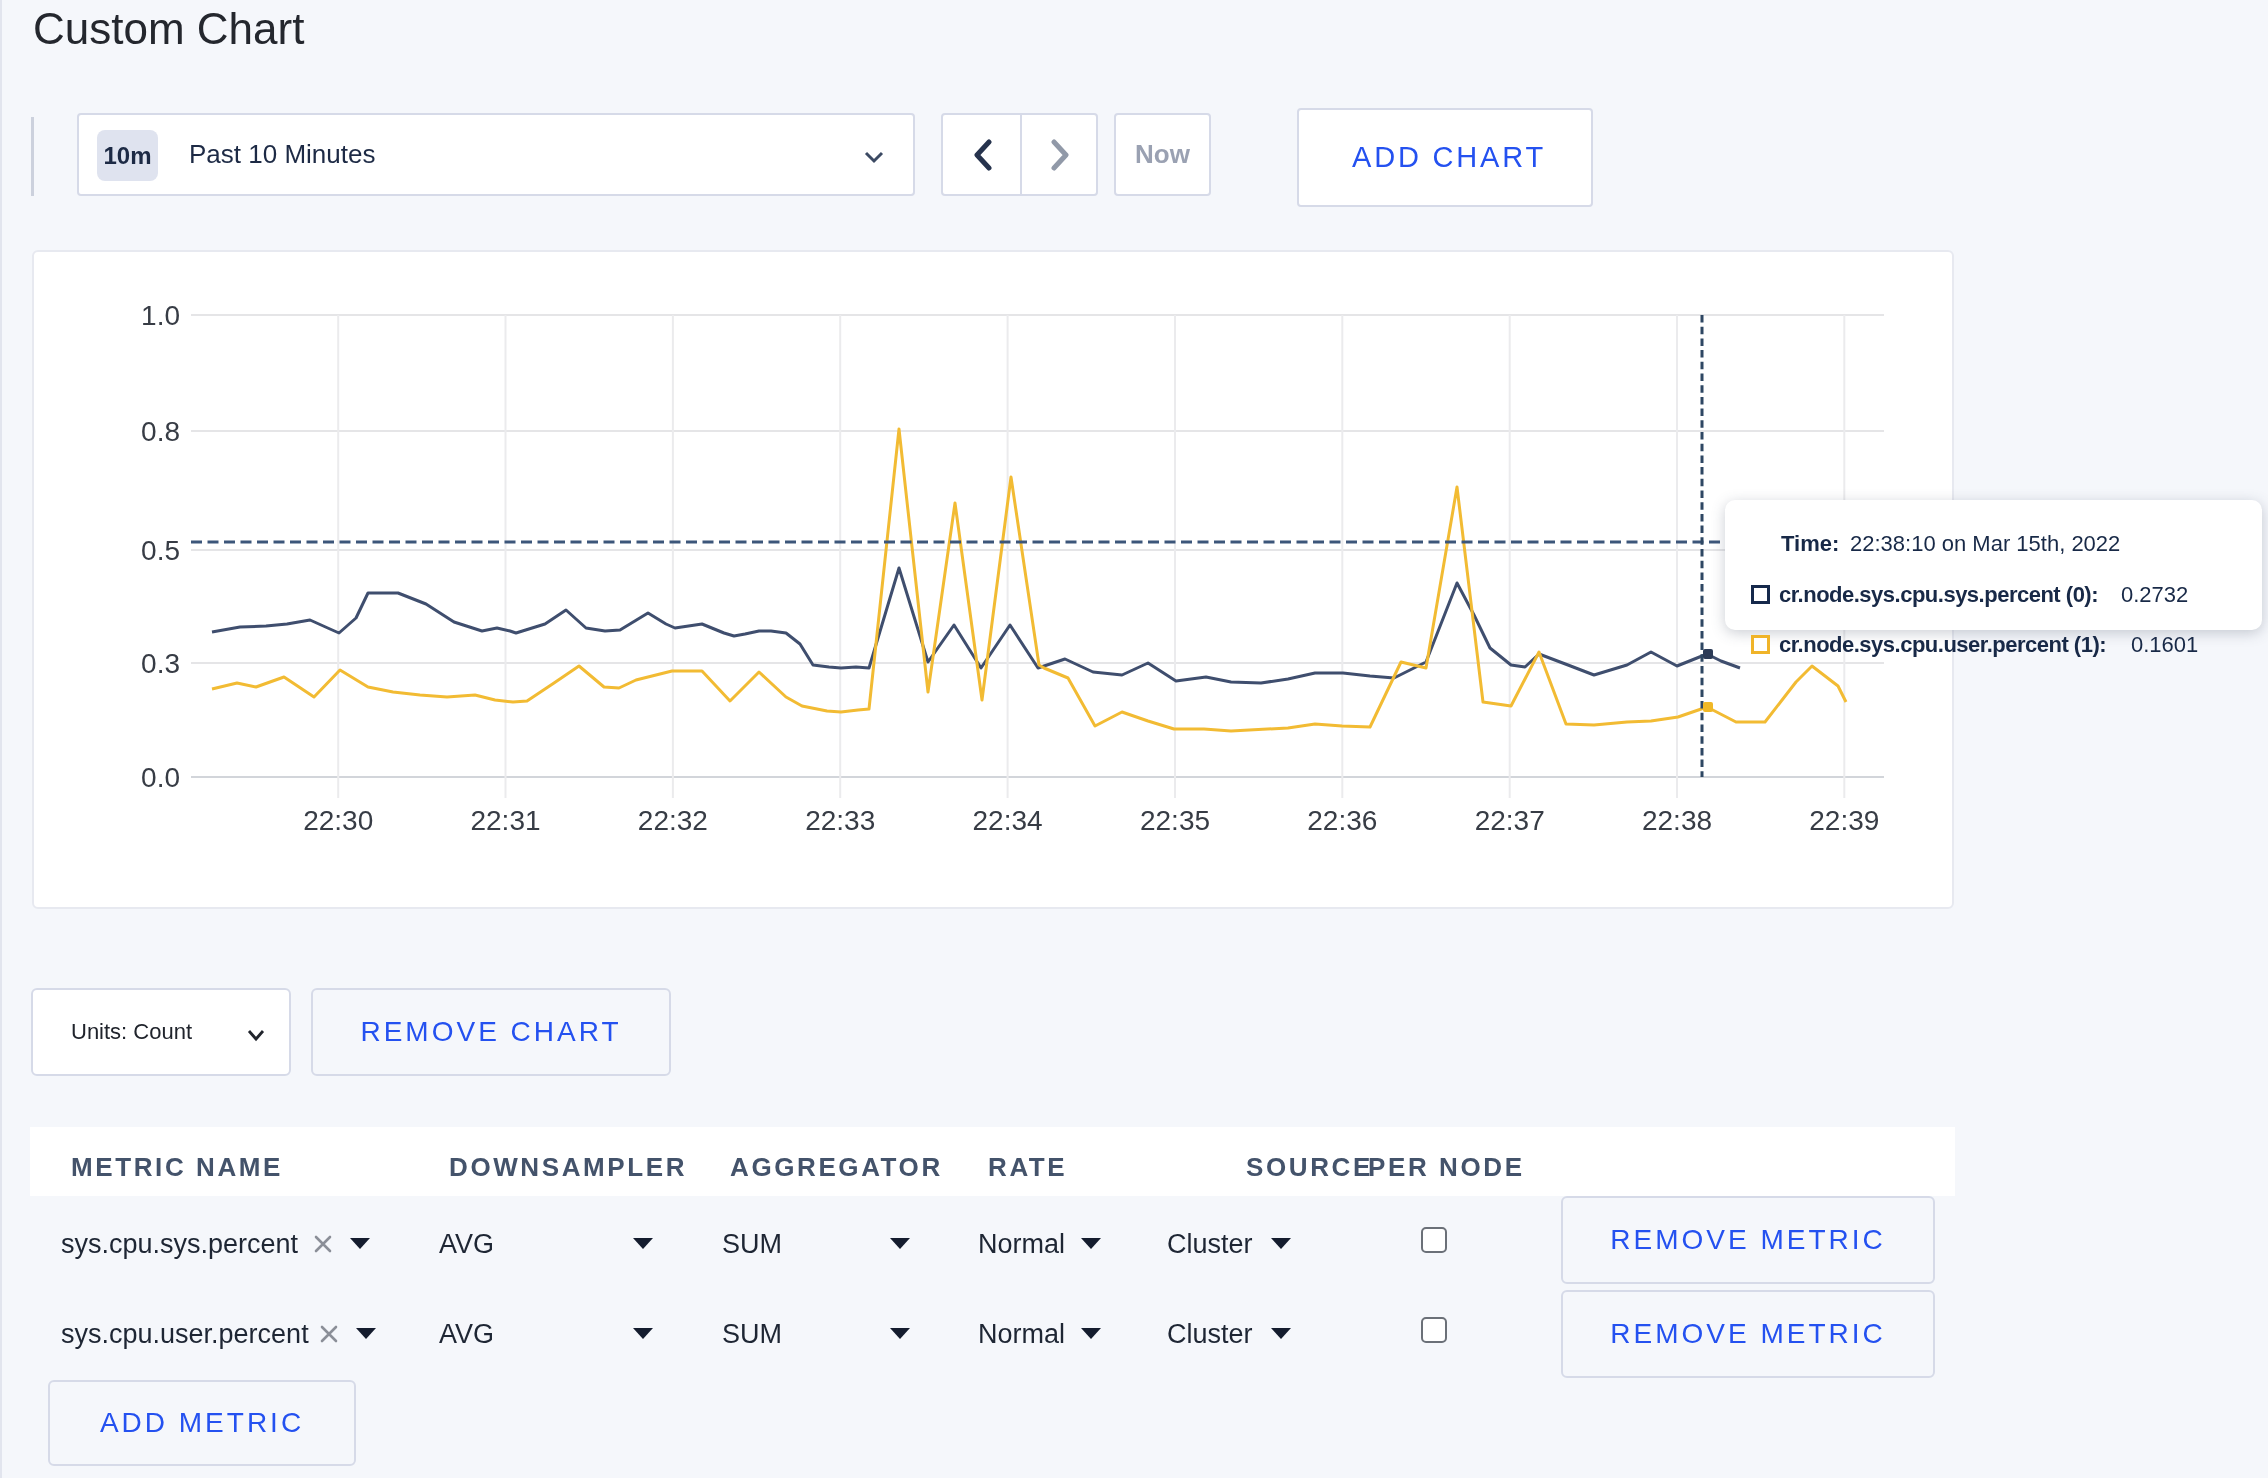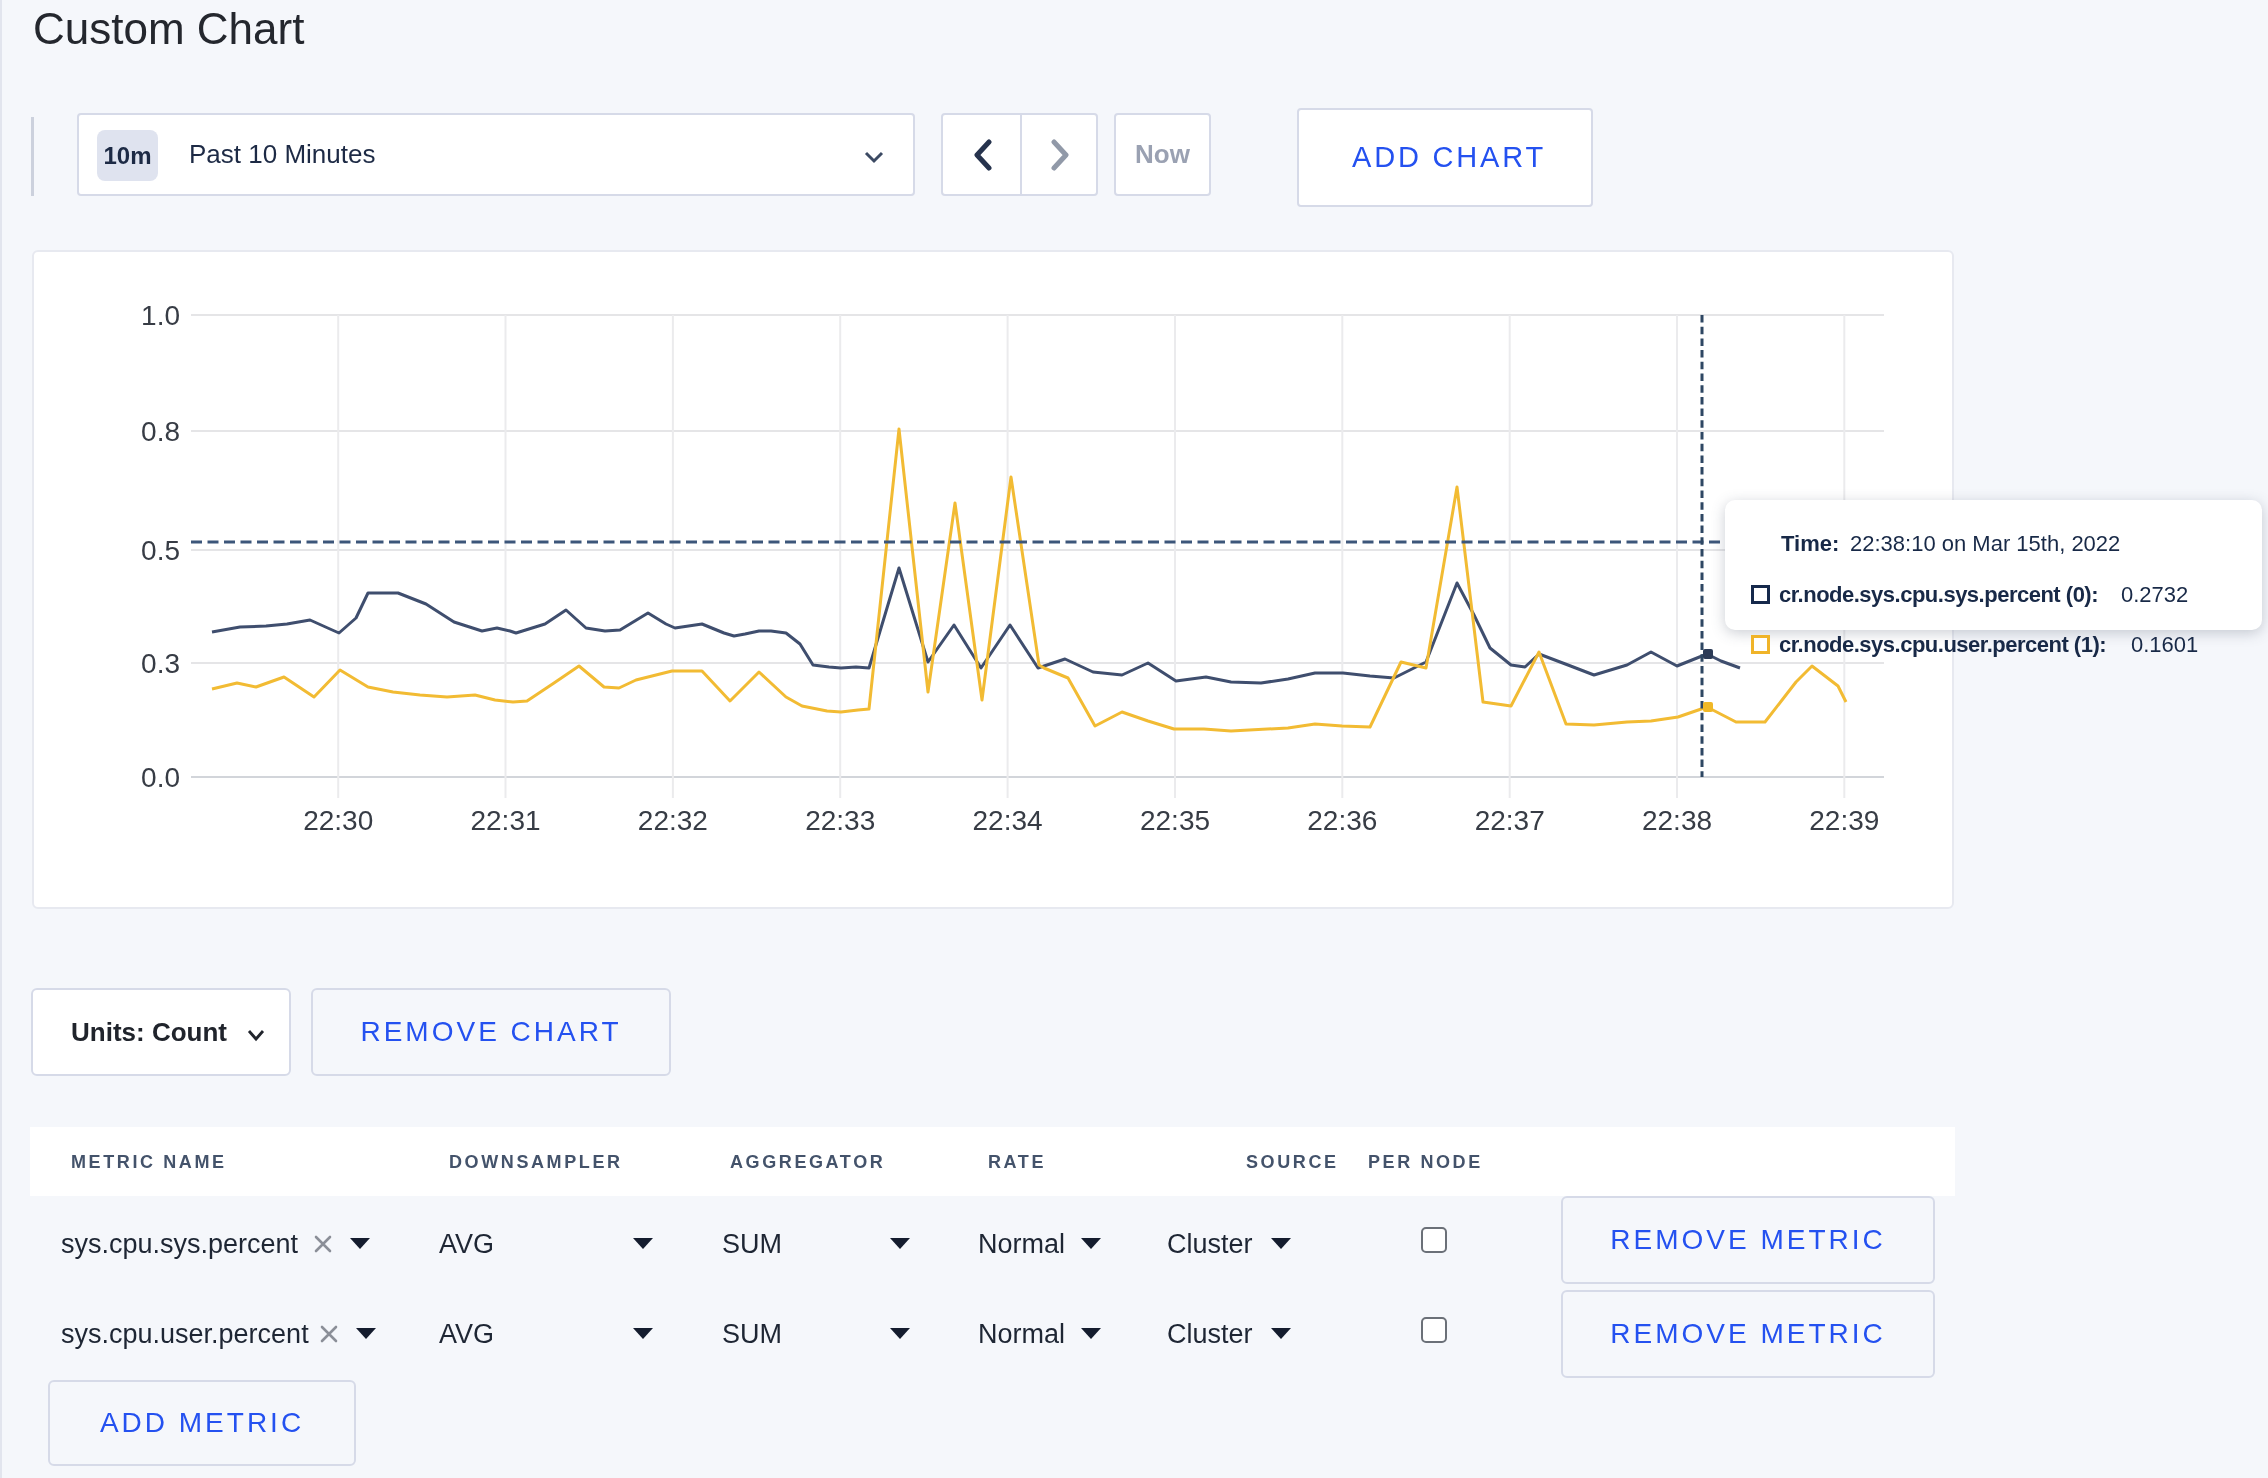--- a/index.html
+++ b/index.html
@@ -2,21 +2,21 @@
 <html><head>
 <meta charset="utf-8">
 <style>
 * { margin:0; padding:0; box-sizing:border-box; }
 html,body { width:2268px; height:1478px; }
 body { background:#f5f7fb; font-family:"Liberation Sans",sans-serif; position:relative; overflow:hidden; }
 .abs { position:absolute; }
 .btn { position:absolute; border:2px solid #d6dae8; border-radius:4px; display:flex; align-items:center; justify-content:center; }
 .white { background:#fff; }
 .bluetext { color:#2451f0; letter-spacing:3px; font-size:28px; font-weight:500; }
-.hdr { position:absolute; top:1152px; font-size:18px; letter-spacing:2.6px; color:#44536b; font-weight:600; }
+.hdr { position:absolute; top:1152px; font-size:26px; letter-spacing:2.6px; color:#44536b; font-weight:600; }
 .rowtxt { position:absolute; font-size:27px; color:#1e2634; }
 .tri { position:absolute; width:0; height:0; border-left:10.5px solid transparent; border-right:10.5px solid transparent; border-top:11px solid #141c2e; }
 .cb { position:absolute; width:26px; height:26px; background:#fff; border:2.5px solid #6b7078; border-radius:5px; }
 </style>
 </head>
 <body>
 
 <div class="abs" style="left:0;top:0;width:2px;height:1478px;background:#e2e5ee;"></div>
 
 <div class="abs" style="left:33px;top:4px;font-size:44px;color:#24272e;">Custom Chart</div>
@@ -109,21 +109,21 @@
   <div class="abs" style="left:125px;top:31px;">22:38:10 on Mar 15th, 2022</div>
   <div class="abs" style="left:26px;top:85px;width:19px;height:19px;border:3.5px solid #16294b;background:#fff;box-sizing:border-box;"></div>
   <div class="abs" style="left:54px;top:82px;font-weight:bold;letter-spacing:-0.5px;">cr.node.sys.cpu.sys.percent (0):</div>
   <div class="abs" style="left:396px;top:82px;">0.2732</div>
   <div class="abs" style="left:26px;top:135px;width:19px;height:19px;border:3.5px solid #f0b429;background:#fff;box-sizing:border-box;"></div>
   <div class="abs" style="left:54px;top:132px;font-weight:bold;letter-spacing:-0.5px;">cr.node.sys.cpu.user.percent (1):</div>
   <div class="abs" style="left:406px;top:132px;">0.1601</div>
 </div>
 
 <div class="btn white" style="left:31px;top:988px;width:260px;height:88px;border-radius:6px;justify-content:flex-start;">
-  <span style="margin-left:38px;font-size:26px;font-weight:700;color:#20242c;">Units: Count</span>
+  <span style="margin-left:38px;font-size:22px;font-weight:400;color:#20242c;">Units: Count</span>
   <svg class="abs" style="right:24px;top:38px;" width="18" height="14" viewBox="0 0 18 14">
       <polyline points="2,3 9,11 16,3" fill="none" stroke="#20242c" stroke-width="2.8"></polyline>
     </svg>
 </div>
 <div class="btn" style="left:311px;top:988px;width:360px;height:88px;border-radius:6px;">
   <span class="bluetext">REMOVE CHART</span>
 </div>
 
 <div class="abs" style="left:30px;top:1127px;width:1925px;height:69px;background:#fff;"></div>
 <div class="hdr" style="left:71px;">METRIC NAME</div>

